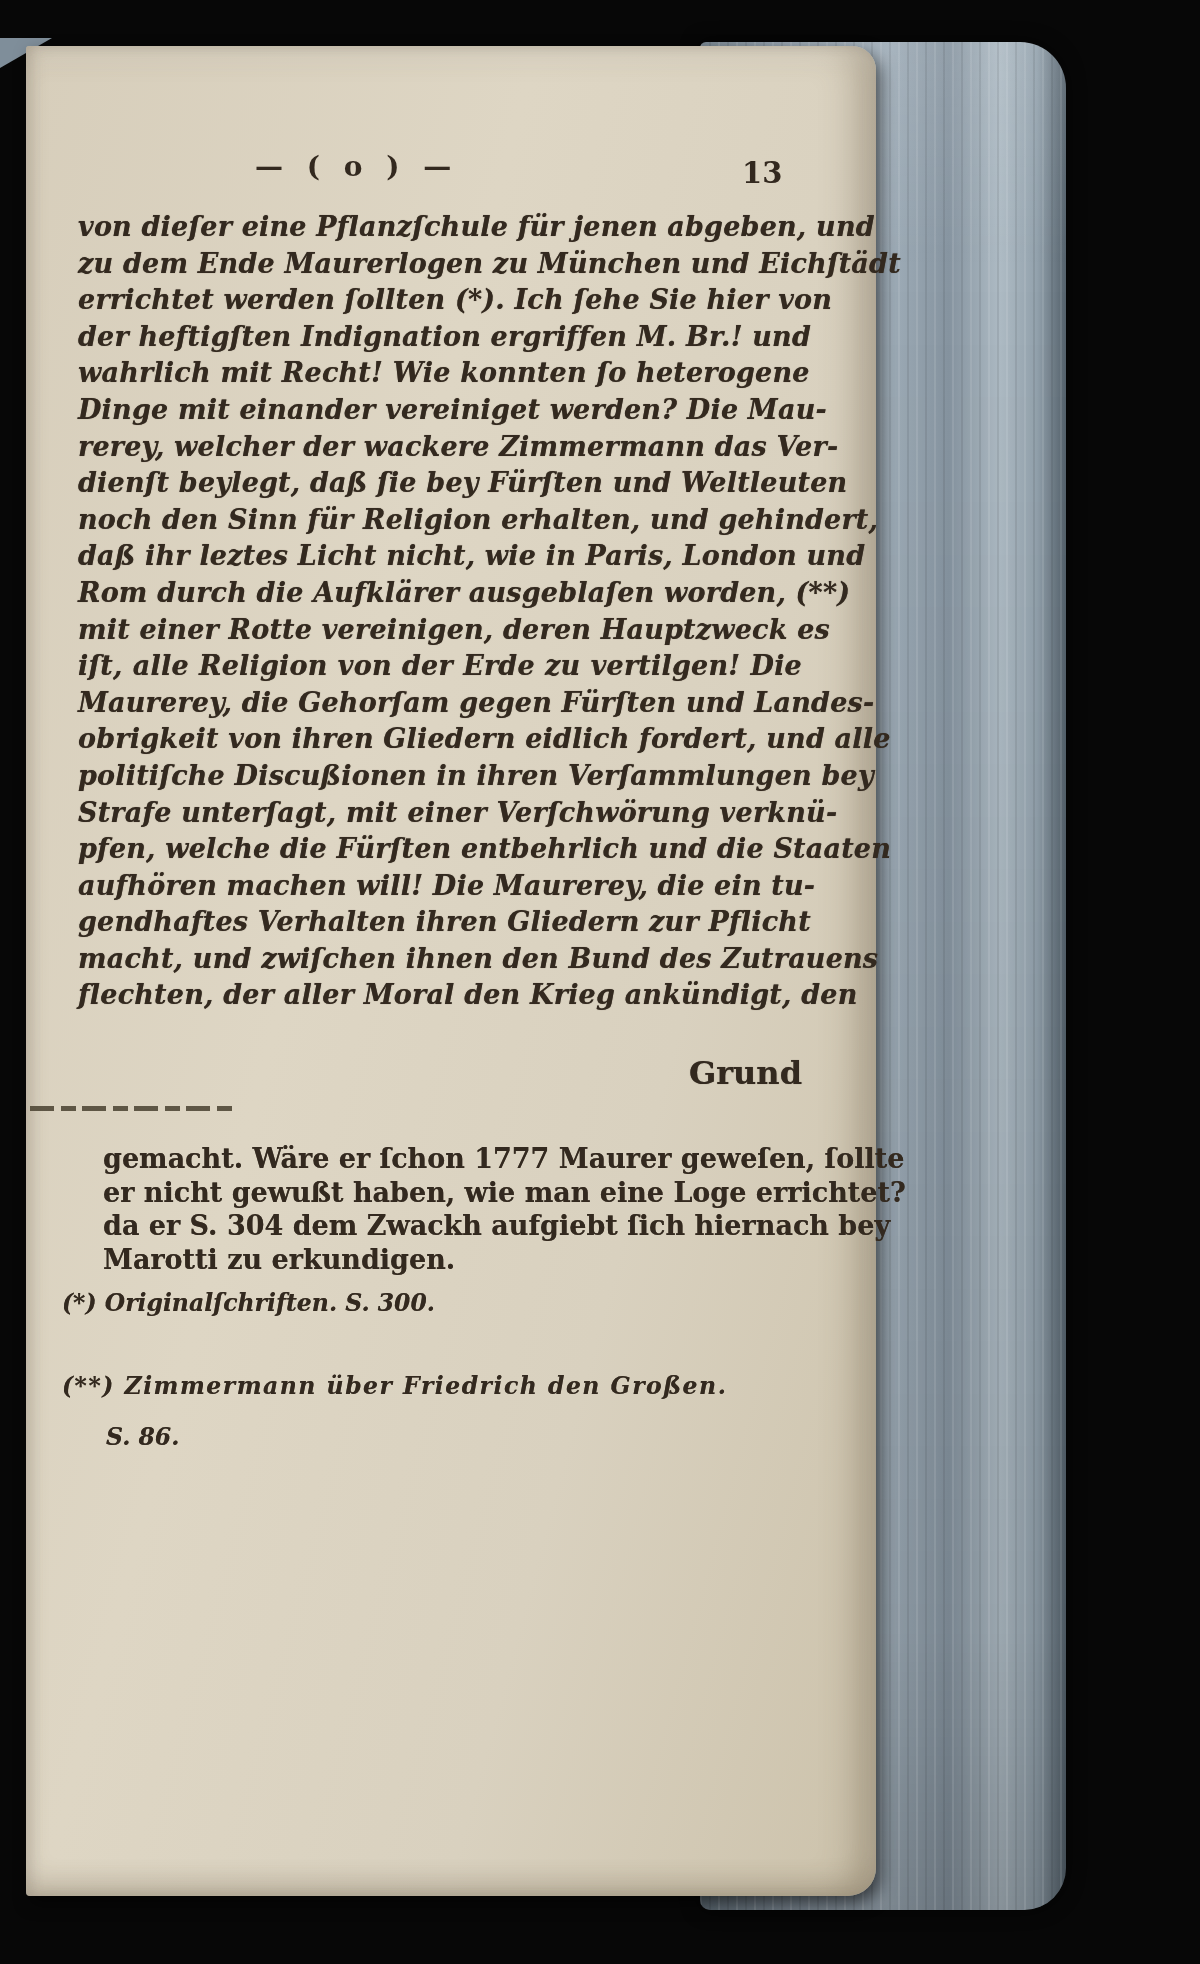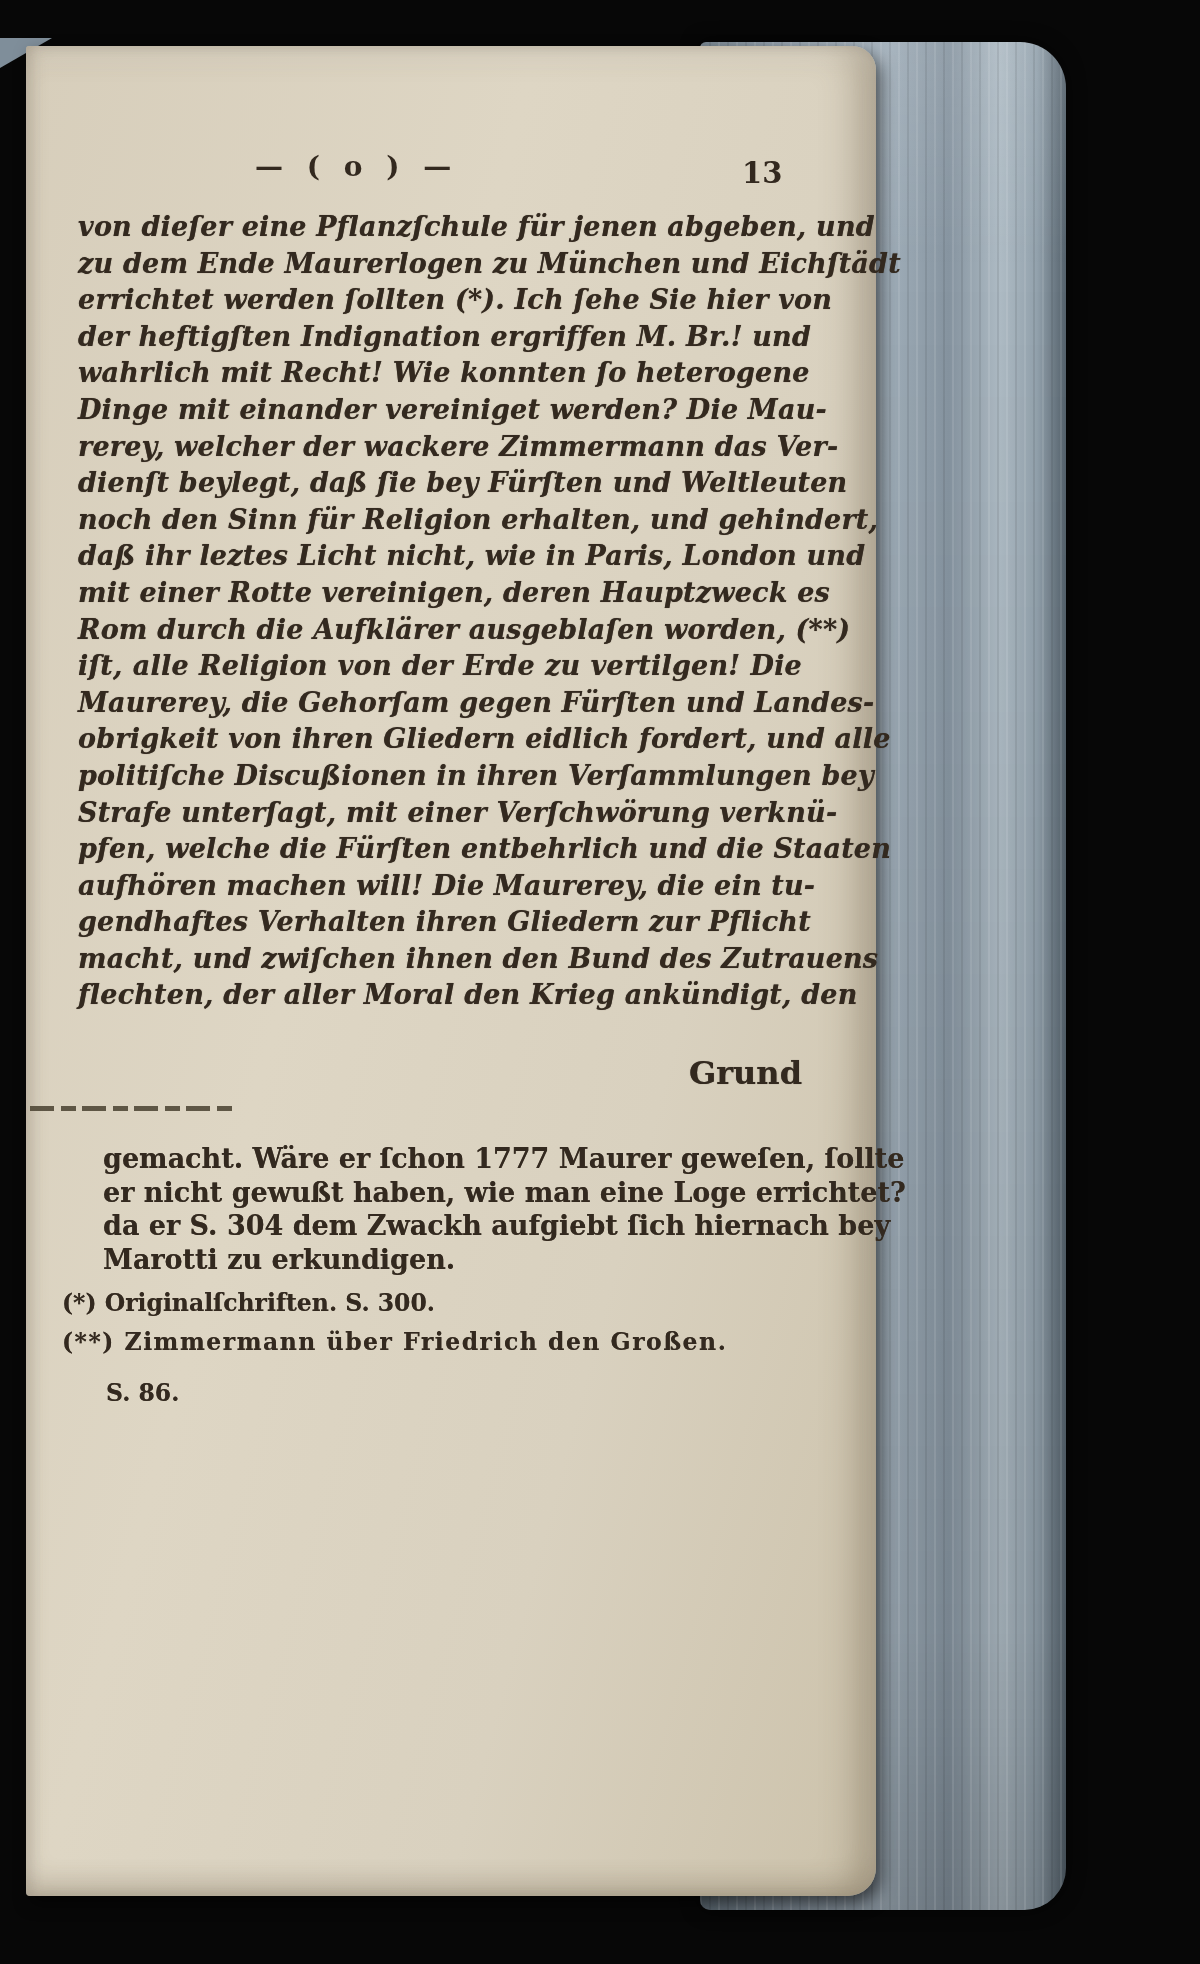--- a/index.html
+++ b/index.html
@@ -91,23 +91,24 @@
     position: absolute; top: 1096px; left: 77px; width: 660px;
     font-size: 27px; font-weight: bold; color: var(--ink, #3a3023);
     text-shadow: 0 0 0.6px rgba(58,48,35,0.7);
   }
   .foot-line { height: 33.5px; line-height: 33.5px; white-space: nowrap; }
 
   .foot-notes {
     position: absolute; top: 1238px; left: 36px; width: 720px;
     font-size: 23.5px; font-weight: bold; color: var(--ink, #3a3023);
     text-shadow: 0 0 0.6px rgba(58,48,35,0.7);
+    font-style: italic;
   }
   .note-line { height: 39px; line-height: 39px; white-space: nowrap; }
-  .note-line:nth-child(2) { letter-spacing: 1.5px; }
+  .note-line:nth-child(2) { letter-spacing: 1.5px; margin-top: 44px; }
   .note-line:nth-child(3) { padding-left: 44px; margin-top: 12px; }
 </style>
 </head>
 <body>
 
 <div class="scan">
 
   <div class="book-edge">
     <div class="edge-streaks"></div>
   </div>
@@ -124,22 +125,22 @@
         <div class="body-line">von dieſer eine Pflanzſchule für jenen abgeben, und</div>
         <div class="body-line">zu dem Ende Maurerlogen zu München und Eichſtädt</div>
         <div class="body-line">errichtet werden ſollten (*). Ich ſehe Sie hier von</div>
         <div class="body-line">der heftigſten Indignation ergriffen M. Br.! und</div>
         <div class="body-line">wahrlich mit Recht! Wie konnten ſo heterogene</div>
         <div class="body-line">Dinge mit einander vereiniget werden? Die Mau-</div>
         <div class="body-line">rerey, welcher der wackere Zimmermann das Ver-</div>
         <div class="body-line">dienſt beylegt, daß ſie bey Fürſten und Weltleuten</div>
         <div class="body-line">noch den Sinn für Religion erhalten, und gehindert,</div>
         <div class="body-line">daß ihr leztes Licht nicht, wie in Paris, London und</div>
+        <div class="body-line">Rom durch die Aufklärer ausgeblaſen worden, (**)</div>
         <div class="body-line">mit einer Rotte vereinigen, deren Hauptzweck es</div>
-        <div class="body-line">Rom durch die Aufklärer ausgeblaſen worden, (**)</div>
         <div class="body-line">iſt, alle Religion von der Erde zu vertilgen! Die</div>
         <div class="body-line">Maurerey, die Gehorſam gegen Fürſten und Landes-</div>
         <div class="body-line">obrigkeit von ihren Gliedern eidlich fordert, und alle</div>
         <div class="body-line">politiſche Discußionen in ihren Verſammlungen bey</div>
         <div class="body-line">Strafe unterſagt, mit einer Verſchwörung verknü-</div>
         <div class="body-line">pfen, welche die Fürſten entbehrlich und die Staaten</div>
         <div class="body-line">aufhören machen will! Die Maurerey, die ein tu-</div>
         <div class="body-line">gendhaftes Verhalten ihren Gliedern zur Pflicht</div>
         <div class="body-line">macht, und zwiſchen ihnen den Bund des Zutrauens</div>
         <div class="body-line">flechten, der aller Moral den Krieg ankündigt, den</div>

